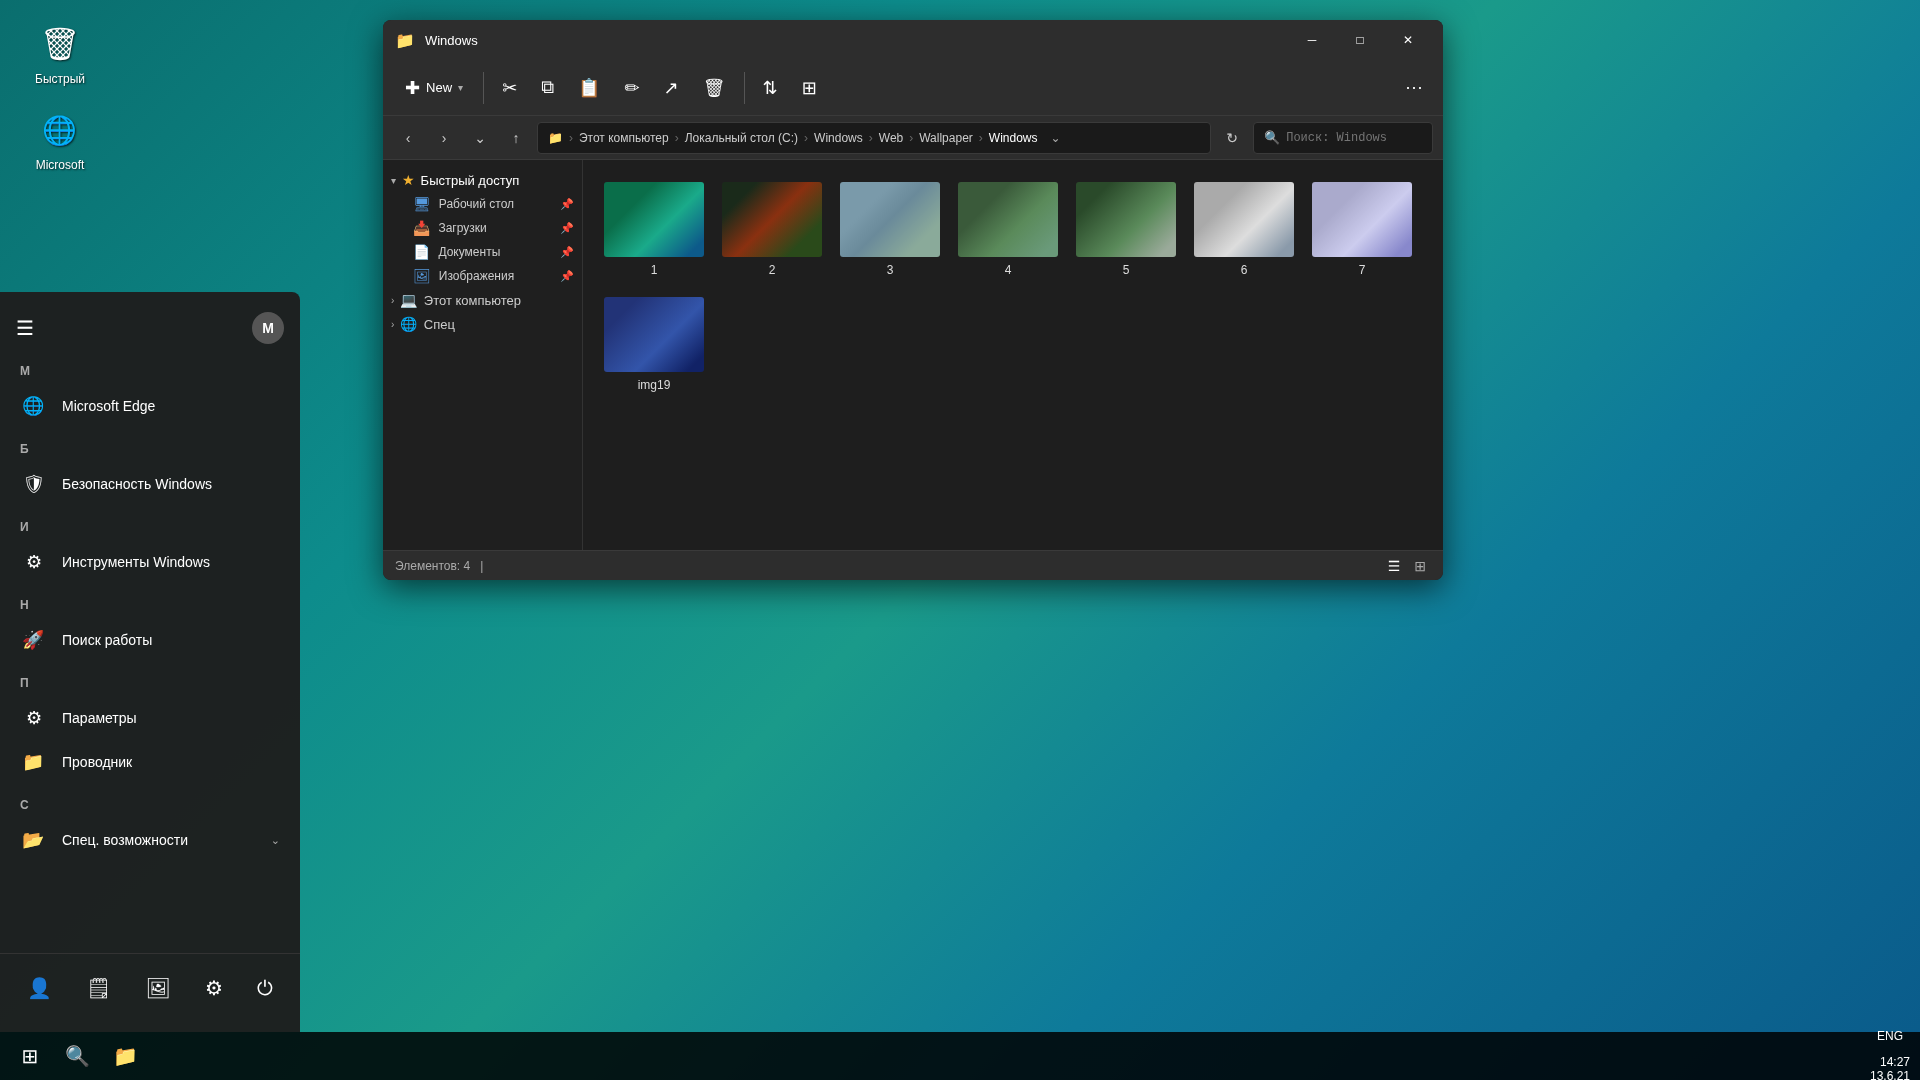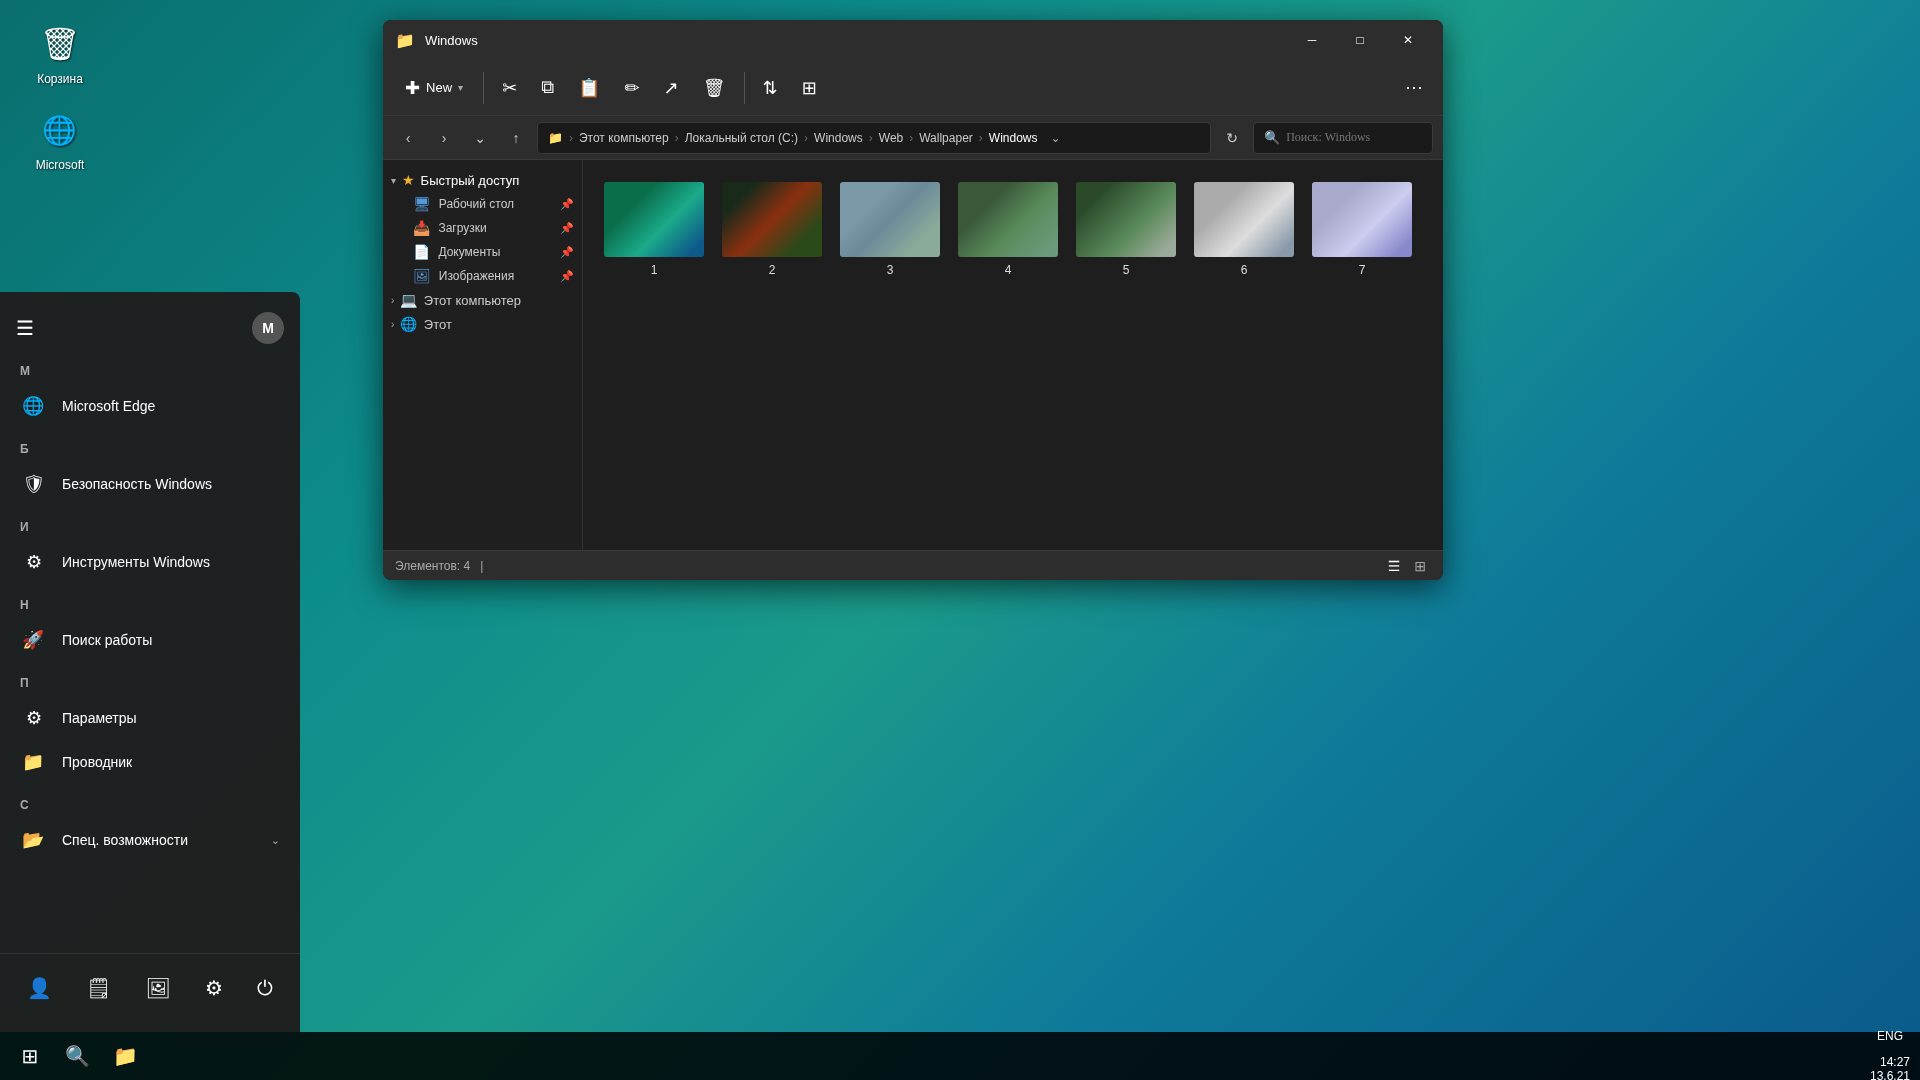--- a/index.html
+++ b/index.html
@@ -343,21 +343,21 @@
       padding: 0 10px;
       gap: 6px;
     }
     .search-box input {
       background: none;
       border: none;
       outline: none;
       color: #fdba74;
       font-size: 12px;
       flex: 1;
-      font-family: Liberation Serif, serif;
+      font-family: Liberation Mono, monospace;
     }
     .search-icon-sm { color: #888; font-size: 13px; }
 
     
     .explorer-content {
       display: flex;
       flex: 1;
       overflow: hidden;
     }
 
@@ -504,21 +504,21 @@
     }
   </style>
 </head>
 <body>
 
 <div>
 
   <div class="desktop-icons">
     <div class="desktop-icon">
       <div class="icon-img">🗑</div>
-      <div class="icon-label">Корзина</div>
+      <div class="icon-label">Быстрый</div>
     </div>
     <div class="desktop-icon">
       <div class="icon-img" style="font-size:28px;">🌐</div>
       <div class="icon-label">Microsoft</div>
     </div>
   </div>
 
   <div class="start-menu">
     <div class="start-menu-top">
       <div class="hamburger-icon">☰</div>
@@ -691,21 +691,21 @@
 
         <div class="sidebar-item-computer">
           <span class="expand-icon">›</span>
           <span style="font-size:14px;color:#5599dd;">💻</span>
           <span>Этот компьютер</span>
         </div>
 
         <div class="sidebar-item-network">
           <span class="expand-icon">›</span>
           <span style="font-size:14px;color:#5599dd;">🌐</span>
-          <span>Этот</span>
+          <span>Спец</span>
         </div>
       </div>
 
       <div class="file-grid">
 
         <div class="file-item">
           <div class="file-thumbnail thumb-1"></div>
           <span class="file-label">1</span>
         </div>
 
@@ -733,20 +733,24 @@
           <div class="file-thumbnail thumb-6"></div>
           <span class="file-label">6</span>
         </div>
 
         <div class="file-item">
           <div class="file-thumbnail thumb-7"></div>
           <span class="file-label">7</span>
         </div>
 
 
+        <div class="file-item">
+          <div class="file-thumbnail thumb-img19"></div>
+          <span class="file-label">img19</span>
+        </div>
 
       </div>
     </div>
 
     <div class="explorer-statusbar">
       <span>Элементов: 4</span>
       <span>|</span>
       <div class="status-right">
         <div class="view-btn active">☰</div>
         <div class="view-btn">⊞</div>

